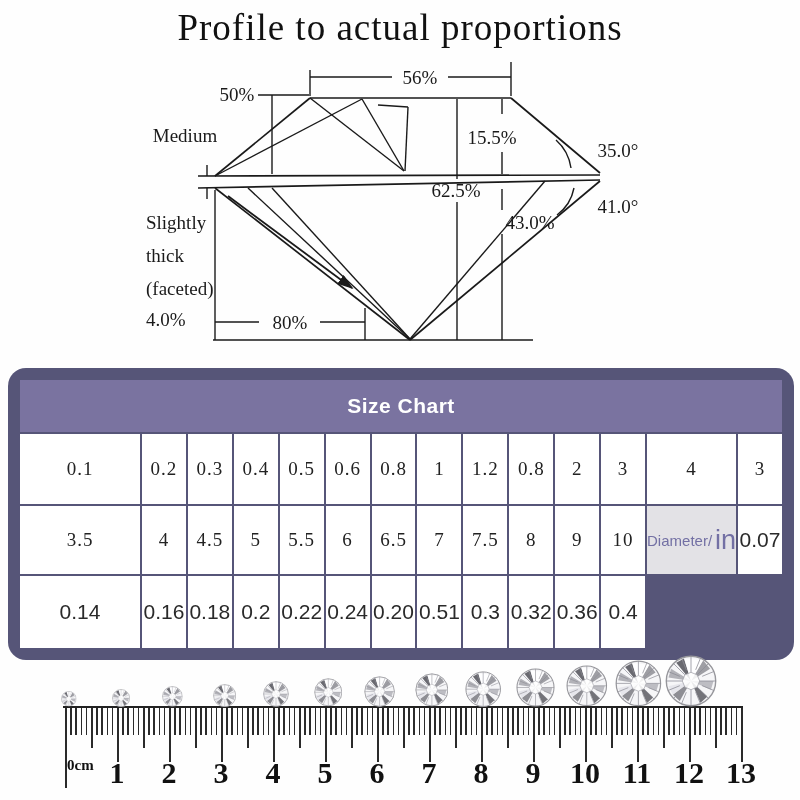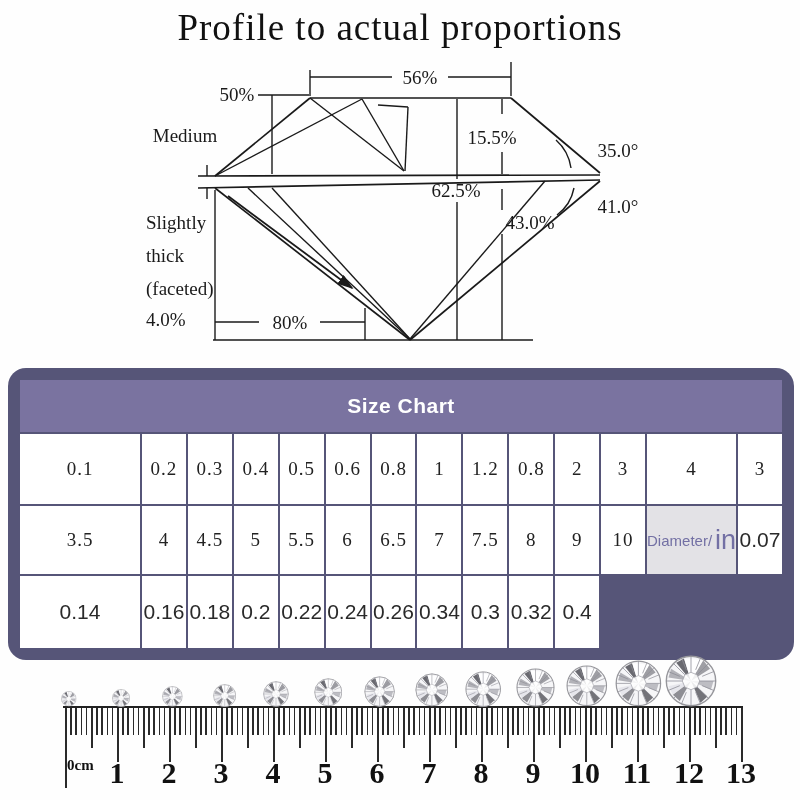--- a/index.html
+++ b/index.html
@@ -140,24 +140,25 @@
           <span class="labsm">Diameter/</span>
           <span class="labunit">in</span>
         </div>
         <div class="cell val sans">0.07</div>
         <div class="cell val sans">0.14</div>
         <div class="cell val sans">0.16</div>
         <div class="cell val sans">0.18</div>
         <div class="cell val sans">0.2</div>
         <div class="cell val sans">0.22</div>
         <div class="cell val sans">0.24</div>
-        <div class="cell val sans">0.26</div>
-        <div class="cell val sans">0.34</div>
+        <div class="cell val sans">0.20</div>
+        <div class="cell val sans">0.51</div>
         <div class="cell val sans">0.3</div>
         <div class="cell val sans">0.32</div>
+        <div class="cell val sans">0.36</div>
         <div class="cell val sans">0.4</div>
       </div>
   </div>
 
   <div id="rulerzone">
     <svg width="0" height="0" style="position:absolute">
       <defs>
         <symbol id="gem" viewBox="0 0 60 60">
           <circle cx="30" cy="30" r="28.5" fill="#f6f6f8" stroke="#97979c" stroke-width="1.6"></circle>
           <polygon points="30,30 13,9 22,4" fill="#46464d" opacity="0.8"></polygon>

